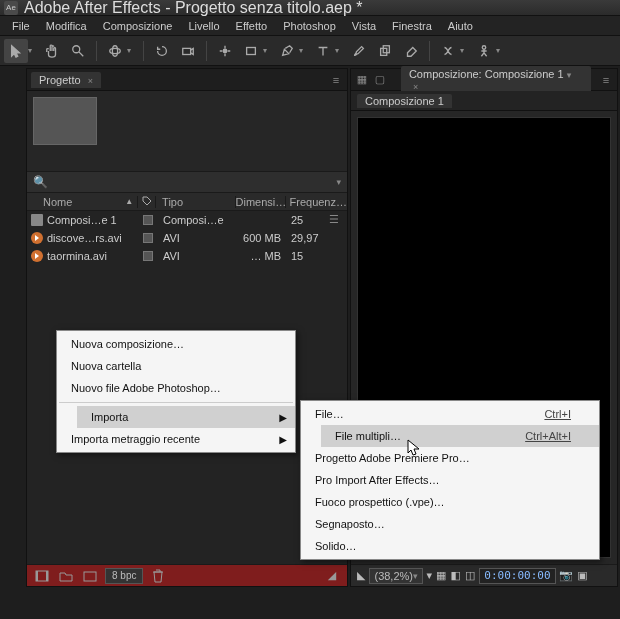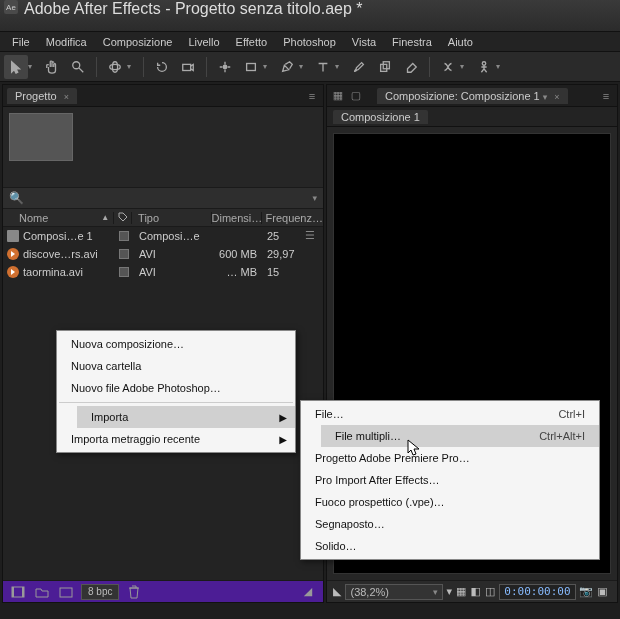--- a/index.html
+++ b/index.html
@@ -1,36 +1,36 @@
 <!DOCTYPE html>
 <html><head>
 <meta charset="utf-8">
 <style>
 * { margin: 0; padding: 0; box-sizing: border-box; font-family: "Segoe UI", Tahoma, sans-serif; font-size: 11px; user-select: none; }
 body { background: #1e1e1e; width: 620px; height: 619px; overflow: hidden; color: #aaa; position: relative; }
 
 
-.titlebar { height: 32px; background: linear-gradient(#3a3a3a,#2b2b2b); display: flex; align-items: flex-start; padding: 0 4px; border-bottom: 1px solid #111; }
+.titlebar { height: 16px; background: linear-gradient(#3a3a3a,#2b2b2b); display: flex; align-items: center; padding: 0 4px; border-bottom: 1px solid #111; }
 .titlebar .ae-icon { width: 14px; height: 14px; background: #4a4a4a; border-radius: 2px; display: inline-flex; align-items: center; justify-content: center; font-size: 8px; color: #ccc; margin-right: 6px; }
 .titlebar .title { color: #ddd; font-size: 16px; }
 
 
 .menubar { height: 20px; background: #232323; display: flex; align-items: center; padding: 0 4px; border-bottom: 1px solid #111; }
 .menubar .menuitem { padding: 2px 8px; color: #ccc; cursor: pointer; }
 
 
 .toolbar { height: 30px; background: #2a2a2a; display: flex; align-items: center; padding: 0 4px; gap: 2px; border-bottom: 1px solid #111; }
 .tool { width: 24px; height: 24px; display: inline-flex; align-items: center; justify-content: center; color: #aaa; border-radius: 2px; cursor: pointer; }
 .tool.sel { background: #444; }
 .tool svg { width: 14px; height: 14px; stroke: #aaa; fill: none; stroke-width: 1.5; }
 .dd { width: 8px; color: #888; font-size: 8px; margin-left: -2px; margin-right: 2px; }
 .sep { width: 1px; height: 20px; background: #444; margin: 0 4px; }
 
 
-.main { display: flex; height: 523px; }
+.main { display: flex; height: 523px; margin-left: 24px; }
 .panel { background: #262626; border: 1px solid #111; display: flex; flex-direction: column; }
 .left { width: 322px; margin: 2px 0 2px 2px; }
 .right { flex: 1; margin: 2px; }
 
 
 .ptabs { height: 22px; background: #1e1e1e; display: flex; align-items: center; padding: 0 4px; gap: 4px; border-bottom: 1px solid #111; }
 .ptab { background: #333; padding: 2px 8px; border-radius: 2px 2px 0 0; color: #ccc; cursor: pointer; }
 .ptab .x { color: #888; margin-left: 4px; font-size: 9px; }
 .pbtn { width: 14px; height: 14px; display: inline-flex; align-items: center; justify-content: center; color: #888; cursor: pointer; }
 
@@ -61,40 +61,40 @@
 .c-type { width: 80px; padding-left: 6px; }
 .c-dim { width: 50px; text-align: right; padding-right: 6px; }
 .c-freq { flex: 1; padding-left: 4px; }
 .ficon { width: 12px; height: 12px; display: inline-block; }
 .ficon.comp { background: #888; border-radius: 1px; }
 .ficon.vid { background: #d07030; border-radius: 50%; position: relative; }
 .ficon.vid::after { content:""; position:absolute; left:4px; top:3px; border-left:4px solid #fff; border-top:3px solid transparent; border-bottom:3px solid transparent; }
 .flowbtn { position: absolute; right: 4px; top: 2px; width: 14px; height: 14px; color: #888; }
 
 
-.pbottom { height: 22px; background: #4c1d95; display: flex; align-items: center; gap: 6px; padding: 0 6px; border-top: 1px solid #1a1a1a; }
+.pbottom { height: 22px; background: #7f1d1d; display: flex; align-items: center; gap: 6px; padding: 0 6px; border-top: 1px solid #1a1a1a; }
 .pbottom .pb { width: 18px; height: 16px; display: inline-flex; align-items: center; justify-content: center; color: #999; cursor: pointer; }
 .bpc { background: #333; border: 1px solid #555; padding: 0 6px; font-size: 10px; height: 16px; display: flex; align-items: center; cursor: pointer; color: #bbb; }
 
 
 .subtabs { height: 20px; background: #232323; display: flex; align-items: center; padding: 0 6px; border-bottom: 1px solid #111; }
 .subtab { background: #333; padding: 1px 8px; color: #ccc; border-radius: 2px 2px 0 0; cursor: pointer; }
 .viewer { flex: 1; background: #000; margin: 6px; border: 1px solid #333; }
 
 
 .rbottom { height: 22px; background: #2a2a2a; display: flex; align-items: center; gap: 4px; padding: 0 6px; border-top: 1px solid #1a1a1a; font-size: 10px; color: #bbb; }
-.rsel { background: #333; border: 1px solid #555; padding: 0 4px; height: 16px; display: flex; align-items: center; cursor: pointer; gap: 44px; }
+.rsel { background: #333; border: 1px solid #555; padding: 0 4px; height: 16px; display: flex; align-items: center; cursor: pointer; }
 .tc { background: #222; border: 1px solid #555; padding: 0 4px; height: 16px; font-family: monospace; color: #8bf; display: flex; align-items: center; cursor: pointer; }
 
 
 .ctxmenu { position: absolute; background: #f5f5f5; border: 1px solid #888; box-shadow: 2px 2px 6px rgba(0,0,0,0.5); color: #111; font-size: 12px; padding: 2px 0; z-index: 100; }
 .ctxmenu .citem { height: 22px; display: flex; align-items: center; padding: 0 24px 0 14px; cursor: default; white-space: nowrap; position: relative; }
 .ctxmenu .citem.hl { background: #d0d0d0; margin-left: 20px; }
 .ctxmenu .citem .arrow { position: absolute; right: 8px; font-size: 10px; }
-.ctxmenu .citem .shortcut { position: absolute; right: 14px; color: #444; }
+.ctxmenu .citem .shortcut { position: absolute; right: 28px; color: #444; text-decoration: underline; }
 .ctxmenu .divider { height: 1px; background: #ccc; margin: 3px 2px; }
 
 .menu1 { left: 56px; top: 330px; width: 240px; }
 .menu2 { left: 300px; top: 400px; width: 300px; }
 
 .cursor { position: absolute; left: 407px; top: 439px; z-index: 200; }
 .cursor svg { width: 14px; height: 18px; }
 </style>
 </head>
 <body>

